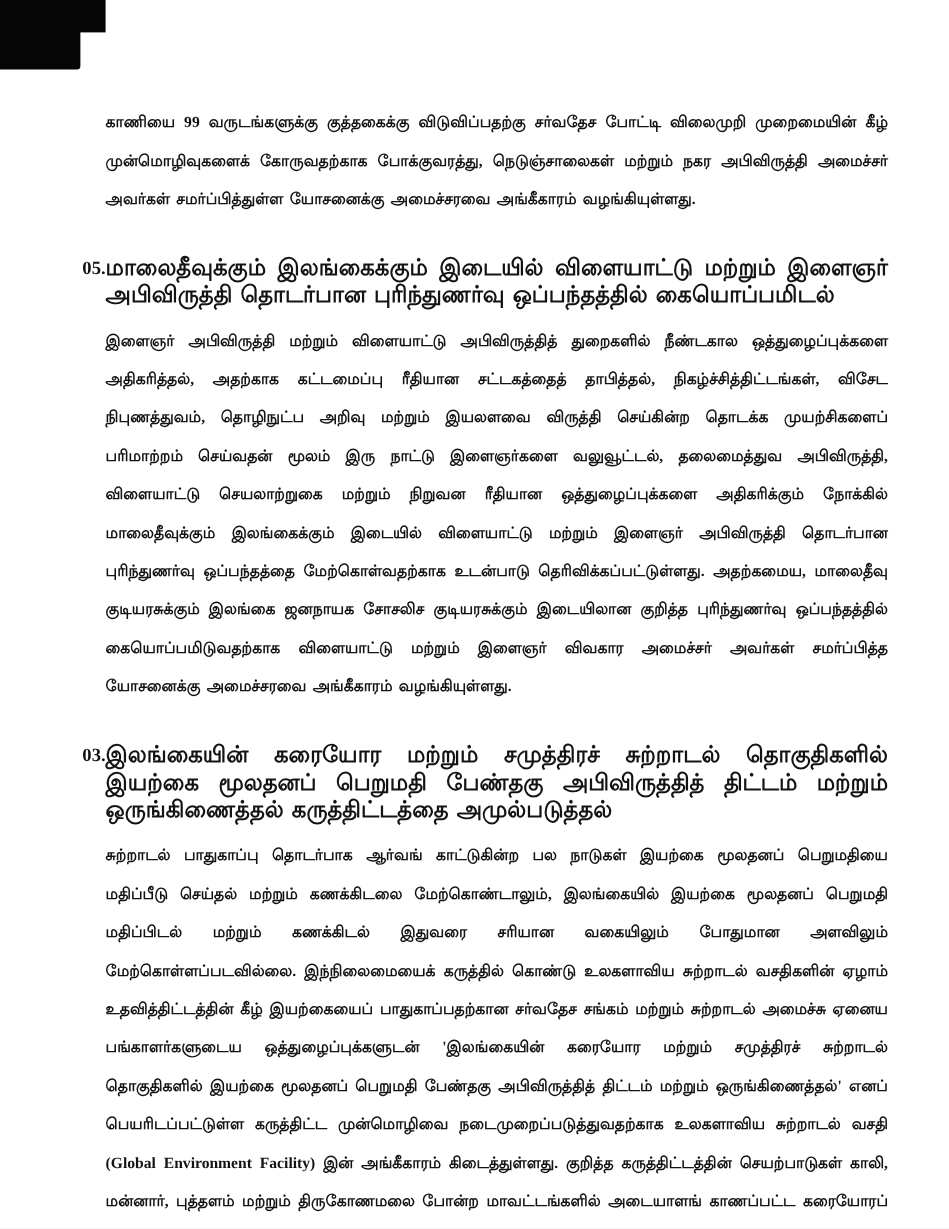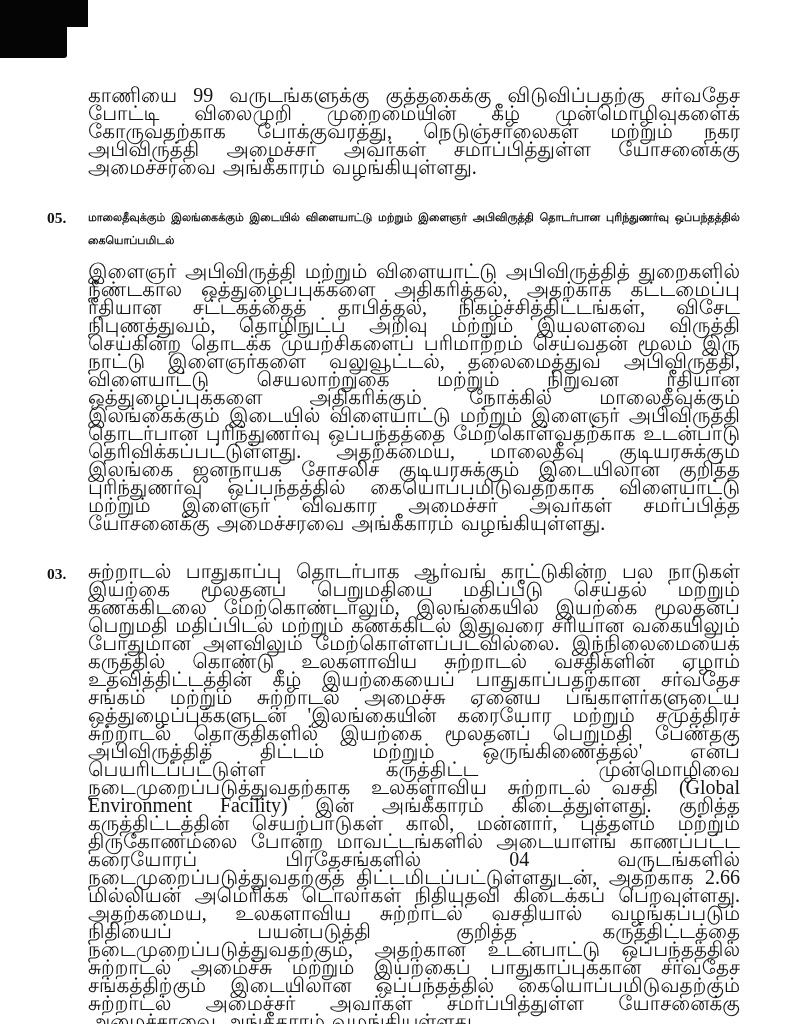--- a/index.html
+++ b/index.html
@@ -26,47 +26,49 @@
   .artifact.a2 { left: 0; top: 20px; width: 67px; height: 38px; border-radius: 0 2px 3px 0; }
 
   .content {
     position: absolute;
     left: 47px;
     top: 86px;
     width: 693px;
   }
   .body-text {
     margin: 0;
-    font-size: 20px;
-    line-height: 18px;
+    font-size: 13px;
+    line-height: 32px;
     text-align: justify;
     word-spacing: 2px;
+    font-weight: bold;
   }
   .intro {
     margin-left: 41px;
     width: 652px;
   }
   .section {
     display: flex;
     align-items: flex-start;
     margin-top: 30px;
   }
   .section-number {
     flex: 0 0 41px;
     font-weight: bold;
     font-size: 15.5px;
     line-height: 23px;
+    text-align: right;
   }
   .section-body-wrap {
     flex: 0 0 652px;
     width: 652px;
   }
   .section-heading {
     margin: 0 0 10px 0;
-    font-size: 11px;
+    font-size: 19px;
     font-weight: bold;
     line-height: 23px;
     text-align: justify;
     word-spacing: 2px;
   }
 </style>
 </head>
 <body>
 
 <div class="page">
@@ -82,18 +84,19 @@
       <div class="section-number">05.</div>
       <div class="section-body-wrap">
         <h2 class="section-heading">மாலைதீவுக்கும் இலங்கைக்கும் இடையில் விளையாட்டு மற்றும் இளைஞர் அபிவிருத்தி தொடர்பான புரிந்துணர்வு ஒப்பந்தத்தில் கையொப்பமிடல்</h2>
         <p class="body-text">இளைஞர் அபிவிருத்தி மற்றும் விளையாட்டு அபிவிருத்தித் துறைகளில் நீண்டகால ஒத்துழைப்புக்களை அதிகரித்தல், அதற்காக கட்டமைப்பு ரீதியான சட்டகத்தைத் தாபித்தல், நிகழ்ச்சித்திட்டங்கள், விசேட நிபுணத்துவம், தொழிநுட்ப அறிவு மற்றும் இயலளவை விருத்தி செய்கின்ற தொடக்க முயற்சிகளைப் பரிமாற்றம் செய்வதன் மூலம் இரு நாட்டு இளைஞர்களை வலுவூட்டல், தலைமைத்துவ அபிவிருத்தி, விளையாட்டு செயலாற்றுகை மற்றும் நிறுவன ரீதியான ஒத்துழைப்புக்களை அதிகரிக்கும் நோக்கில் மாலைதீவுக்கும் இலங்கைக்கும் இடையில் விளையாட்டு மற்றும் இளைஞர் அபிவிருத்தி தொடர்பான புரிந்துணர்வு ஒப்பந்தத்தை மேற்கொள்வதற்காக உடன்பாடு தெரிவிக்கப்பட்டுள்ளது. அதற்கமைய, மாலைதீவு குடியரசுக்கும் இலங்கை ஜனநாயக சோசலிச குடியரசுக்கும் இடையிலான குறித்த புரிந்துணர்வு ஒப்பந்தத்தில் கையொப்பமிடுவதற்காக விளையாட்டு மற்றும் இளைஞர் விவகார அமைச்சர் அவர்கள் சமர்ப்பித்த யோசனைக்கு அமைச்சரவை அங்கீகாரம் வழங்கியுள்ளது.</p>
       </div>
     </div>
 
     <div class="section">
       <div class="section-number">03.</div>
       <div class="section-body-wrap">
+        <h2 class="section-heading">இலங்கையின் கரையோர மற்றும் சமுத்திரச் சுற்றாடல் தொகுதிகளில் இயற்கை மூலதனப் பெறுமதி பேண்தகு அபிவிருத்தித் திட்டம் மற்றும் ஒருங்கிணைத்தல் கருத்திட்டத்தை அமுல்படுத்தல்</h2>
         <p class="body-text">சுற்றாடல் பாதுகாப்பு தொடர்பாக ஆர்வங் காட்டுகின்ற பல நாடுகள் இயற்கை மூலதனப் பெறுமதியை மதிப்பீடு செய்தல் மற்றும் கணக்கிடலை மேற்கொண்டாலும், இலங்கையில் இயற்கை மூலதனப் பெறுமதி மதிப்பிடல் மற்றும் கணக்கிடல் இதுவரை சரியான வகையிலும் போதுமான அளவிலும் மேற்கொள்ளப்படவில்லை. இந்நிலைமையைக் கருத்தில் கொண்டு உலகளாவிய சுற்றாடல் வசதிகளின் ஏழாம் உதவித்திட்டத்தின் கீழ் இயற்கையைப் பாதுகாப்பதற்கான சர்வதேச சங்கம் மற்றும் சுற்றாடல் அமைச்சு ஏனைய பங்காளர்களுடைய ஒத்துழைப்புக்களுடன் 'இலங்கையின் கரையோர மற்றும் சமுத்திரச் சுற்றாடல் தொகுதிகளில் இயற்கை மூலதனப் பெறுமதி பேண்தகு அபிவிருத்தித் திட்டம் மற்றும் ஒருங்கிணைத்தல்' எனப் பெயரிடப்பட்டுள்ள கருத்திட்ட முன்மொழிவை நடைமுறைப்படுத்துவதற்காக உலகளாவிய சுற்றாடல் வசதி (Global Environment Facility) இன் அங்கீகாரம் கிடைத்துள்ளது. குறித்த கருத்திட்டத்தின் செயற்பாடுகள் காலி, மன்னார், புத்தளம் மற்றும் திருகோணமலை போன்ற மாவட்டங்களில் அடையாளங் காணப்பட்ட கரையோரப் பிரதேசங்களில் 04 வருடங்களில் நடைமுறைப்படுத்துவதற்குத் திட்டமிடப்பட்டுள்ளதுடன், அதற்காக 2.66 மில்லியன் அமெரிக்க டொலர்கள் நிதியுதவி கிடைக்கப் பெறவுள்ளது. அதற்கமைய, உலகளாவிய சுற்றாடல் வசதியால் வழங்கப்படும் நிதியைப் பயன்படுத்தி குறித்த கருத்திட்டத்தை நடைமுறைப்படுத்துவதற்கும், அதற்கான உடன்பாட்டு ஒப்பந்தத்தில் சுற்றாடல் அமைச்சு மற்றும் இயற்கைப் பாதுகாப்புக்கான சர்வதேச சங்கத்திற்கும் இடையிலான ஒப்பந்தத்தில் கையொப்பமிடுவதற்கும் சுற்றாடல் அமைச்சர் அவர்கள் சமர்ப்பித்துள்ள யோசனைக்கு அமைச்சரவை அங்கீகாரம் வழங்கியுள்ளது.</p>
       </div>
     </div>
 
   </div>
 </div>
 
 </body></html>

